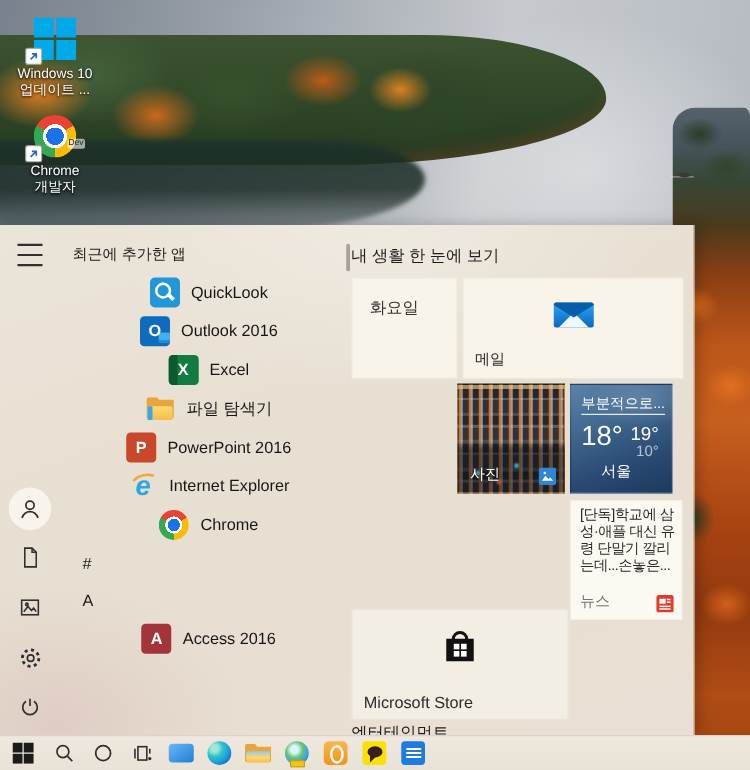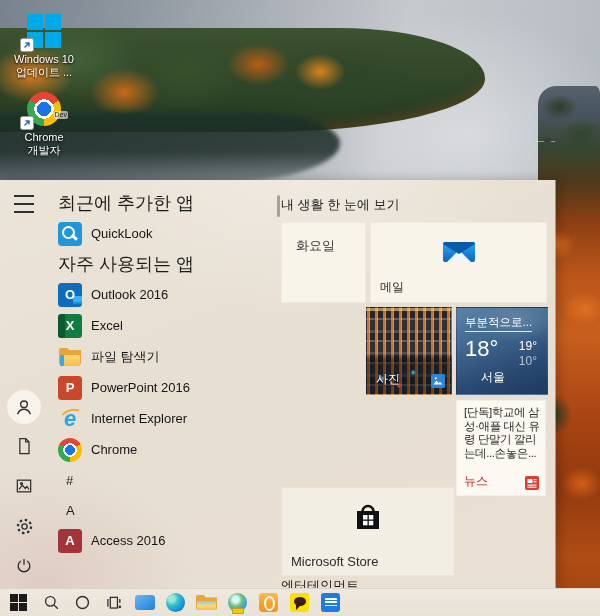--- a/index.html
+++ b/index.html
@@ -63,23 +63,23 @@
 
   
   .rail { position:absolute; left:0; top:0; width:48px; height:100%; }
   .rail-menu { position:absolute; left:14px; top:15px; width:20px; height:18px;
     background:linear-gradient(#303030 0 2px, transparent 2px 8px, #303030 8px 10px, transparent 10px 16px, #303030 16px 18px); cursor:pointer; }
   .rail-hl { position:absolute; left:7px; top:210px; width:34px; height:34px; border-radius:50%; background:rgba(252,248,240,.85); }
   .rail-btn { position:absolute; left:12px; width:24px; height:24px; display:flex; align-items:center; justify-content:center; cursor:pointer; }
 
   
   .applist { position:absolute; left:48px; top:8px; width:228px; }
-  .al-header { height:30px; display:flex; align-items:center; padding-left:10px; font-size:18px; color:#1c1c1c; }
+  .al-header { height:30px; display:flex; align-items:center; padding-left:10px; font-size:12px; color:#1c1c1c; }
   .al-header.alpha { padding-left:18px; font-size:13px; }
-  .al-app { height:31px; display:flex; align-items:center; gap:9px; padding-left:10px; font-size:13px; color:#161616; cursor:pointer; }
+  .al-app { height:31px; display:flex; align-items:center; gap:9px; padding-left:10px; font-size:13px; color:#161616; cursor:pointer;justify-content:center; }
   .applist-scroll { position:absolute; left:277px; top:15px; width:3px; height:22px; background:#a9a196; border-radius:2px; }
 
   .ai { width:24px; height:24px; flex:none; position:relative; display:flex; align-items:center; justify-content:center; }
   .ic-letter { border-radius:3.5px; color:#fff; font-weight:700; font-size:13px; }
   .ic-outlook { background:#0f6cbd; }
   .ic-outlook::after { content:""; position:absolute; right:0px; bottom:3px; width:9px; height:8px; background:#3fb0f0; border-radius:1px; box-shadow:inset 0 -2px 0 #1f8fd6; }
   .ic-excel { background:#107c41; }
   .ic-excel::before { content:""; position:absolute; left:0; top:0; bottom:0; width:7px; background:#0b5a2e; border-radius:3.5px 0 0 3.5px; }
   .ic-ppt { background:#c9472b; }
   .ic-access { background:#a2343a; }
@@ -113,33 +113,33 @@
       radial-gradient(3px 3px at 18% 82%, #4fc3f7, transparent 100%),
       radial-gradient(3px 3px at 55% 75%, #4fc3f7, transparent 100%),
       radial-gradient(3px 3px at 80% 88%, #66bb6a, transparent 100%),
       radial-gradient(3px 3px at 38% 90%, #ef5350, transparent 100%),
       linear-gradient(180deg, transparent 52%, rgba(10,12,16,.5) 60%),
       repeating-linear-gradient(90deg, rgba(237,125,35,.85) 0 2px, rgba(245,245,240,.55) 2px 3px, rgba(0,0,0,0) 3px 8px),
       repeating-linear-gradient(180deg, #4a4f57 0 3px, #23262c 3px 10px, #5a5f66 10px 12px, #2e3138 12px 22px),
       #2b2e34; }
   .tile-photo .tile-label { color:#fff; text-shadow:0 1px 2px rgba(0,0,0,.8); }
   .badge-sq { position:absolute; right:6px; bottom:6px; }
-  .tile-weather { left:456px; top:127px; width:92px; height:88px; color:#fff;
+  .tile-weather { left:456px; top:127px; width:82px; height:88px; color:#fff;
     background:
       radial-gradient(60px 30px at 70% 15%, rgba(255,255,255,.14), transparent 70%),
       linear-gradient(160deg,#5c82a8 0%,#41688f 35%,#2a4a73 70%,#1d3a5f 100%); padding-left: 12px; }
   .tw-cond { position:absolute; left:8px; top:7px; font-size:11.5px; border-bottom:1px solid rgba(255,255,255,.85); padding-bottom:1px; white-space:nowrap; }
   .tw-temp { position:absolute; left:8px; top:28px; font-size:22px; font-weight:300; }
-  .tw-high { position:absolute; right:10px; top:31px; font-size:12px; }
+  .tw-high { position:absolute; right:10px; top:31px; font-size:15px; }
   .tw-low { position:absolute; right:10px; top:46px; font-size:12px; color:rgba(255,255,255,.65); }
   .tw-city { position:absolute; left:8px; bottom:8px; font-size:12px;margin-left:16px; }
   .tile-news { left:456px; top:220px; width:90px; height:96px; background:#fcf9f2; }
   .tn-head { position:absolute; left:7px; top:5px; width:78px; height:58px; overflow:hidden;
     font-size:11.5px; line-height:13.5px; letter-spacing:-.4px; color:#2a2a2a; word-break:break-all; }
-  .tn-label { position:absolute; left:7px; bottom:5px; font-size:12px; color:#b91c1c; }
+  .tn-label { position:absolute; left:7px; bottom:5px; font-size:12px; color:#737373; }
   .tn-icon { position:absolute; right:6px; bottom:5px; }
   .tile-store { left:281px; top:307px; width:174px; height:89px; background:#f3eee3; }
   .tile-store svg { position:absolute; left:calc(50% - 18px); top:14px; }
   .tile-store .tile-label { font-size:13px; }
   .next-header { position:absolute; left:281px; top:397px; font-size:13px; color:#1c1c1c; }
 
   
   #taskbar { position:absolute; left:0; bottom:0; width:600px; height:28px; z-index:3;
     background:linear-gradient(180deg,#efe8de,#e9e2d7); border-top:1px solid rgba(0,0,0,.06);
     display:flex; align-items:center; }
@@ -248,21 +248,20 @@
         </svg>
       </div>
     </div>
 
     <div class="applist">
       <div class="al-header">최근에 추가한 앱</div>
       <div class="al-app">
         <span class="ai ic-quicklook"></span>
         <span>QuickLook</span>
       </div>
-      <div class="al-header">자주 사용되는 앱</div>
       <div class="al-app">
         <span class="ai ic-letter ic-outlook">
             <i style="font-style:normal;z-index:1">O</i>
           </span>
         <span>Outlook 2016</span>
       </div>
       <div class="al-app">
         <span class="ai ic-letter ic-excel">
             <i style="font-style:normal;z-index:1">X</i>
           </span>

